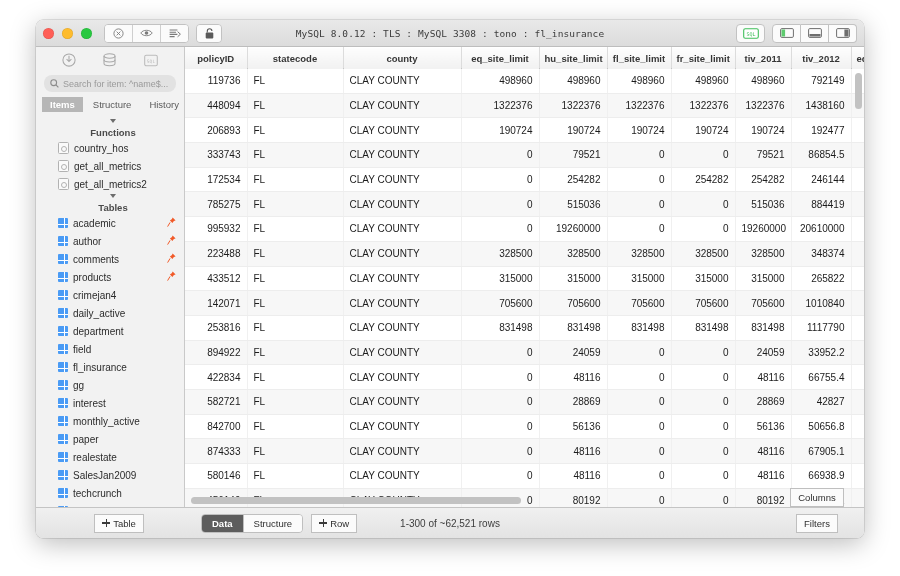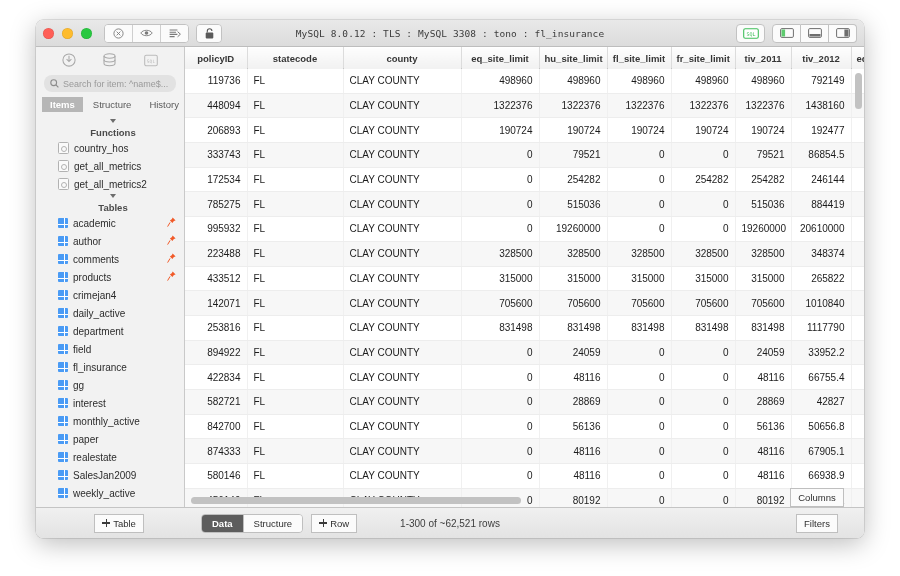--- a/index.html
+++ b/index.html
@@ -589,20 +589,24 @@
             <span class="tbl-icon"></span>
             <span class="label">paper</span>
           </div>
           <div class="item-row">
             <span class="tbl-icon"></span>
             <span class="label">realestate</span>
           </div>
           <div class="item-row">
             <span class="tbl-icon"></span>
             <span class="label">SalesJan2009</span>
+          </div>
+          <div class="item-row">
+            <span class="tbl-icon"></span>
+            <span class="label">techcrunch</span>
           </div>
           <div class="item-row">
             <span class="tbl-icon"></span>
             <span class="label">weekly_active</span>
           </div>
         </div>
     </div>
 
     <div class="main">
       <div class="grid-scroll">

